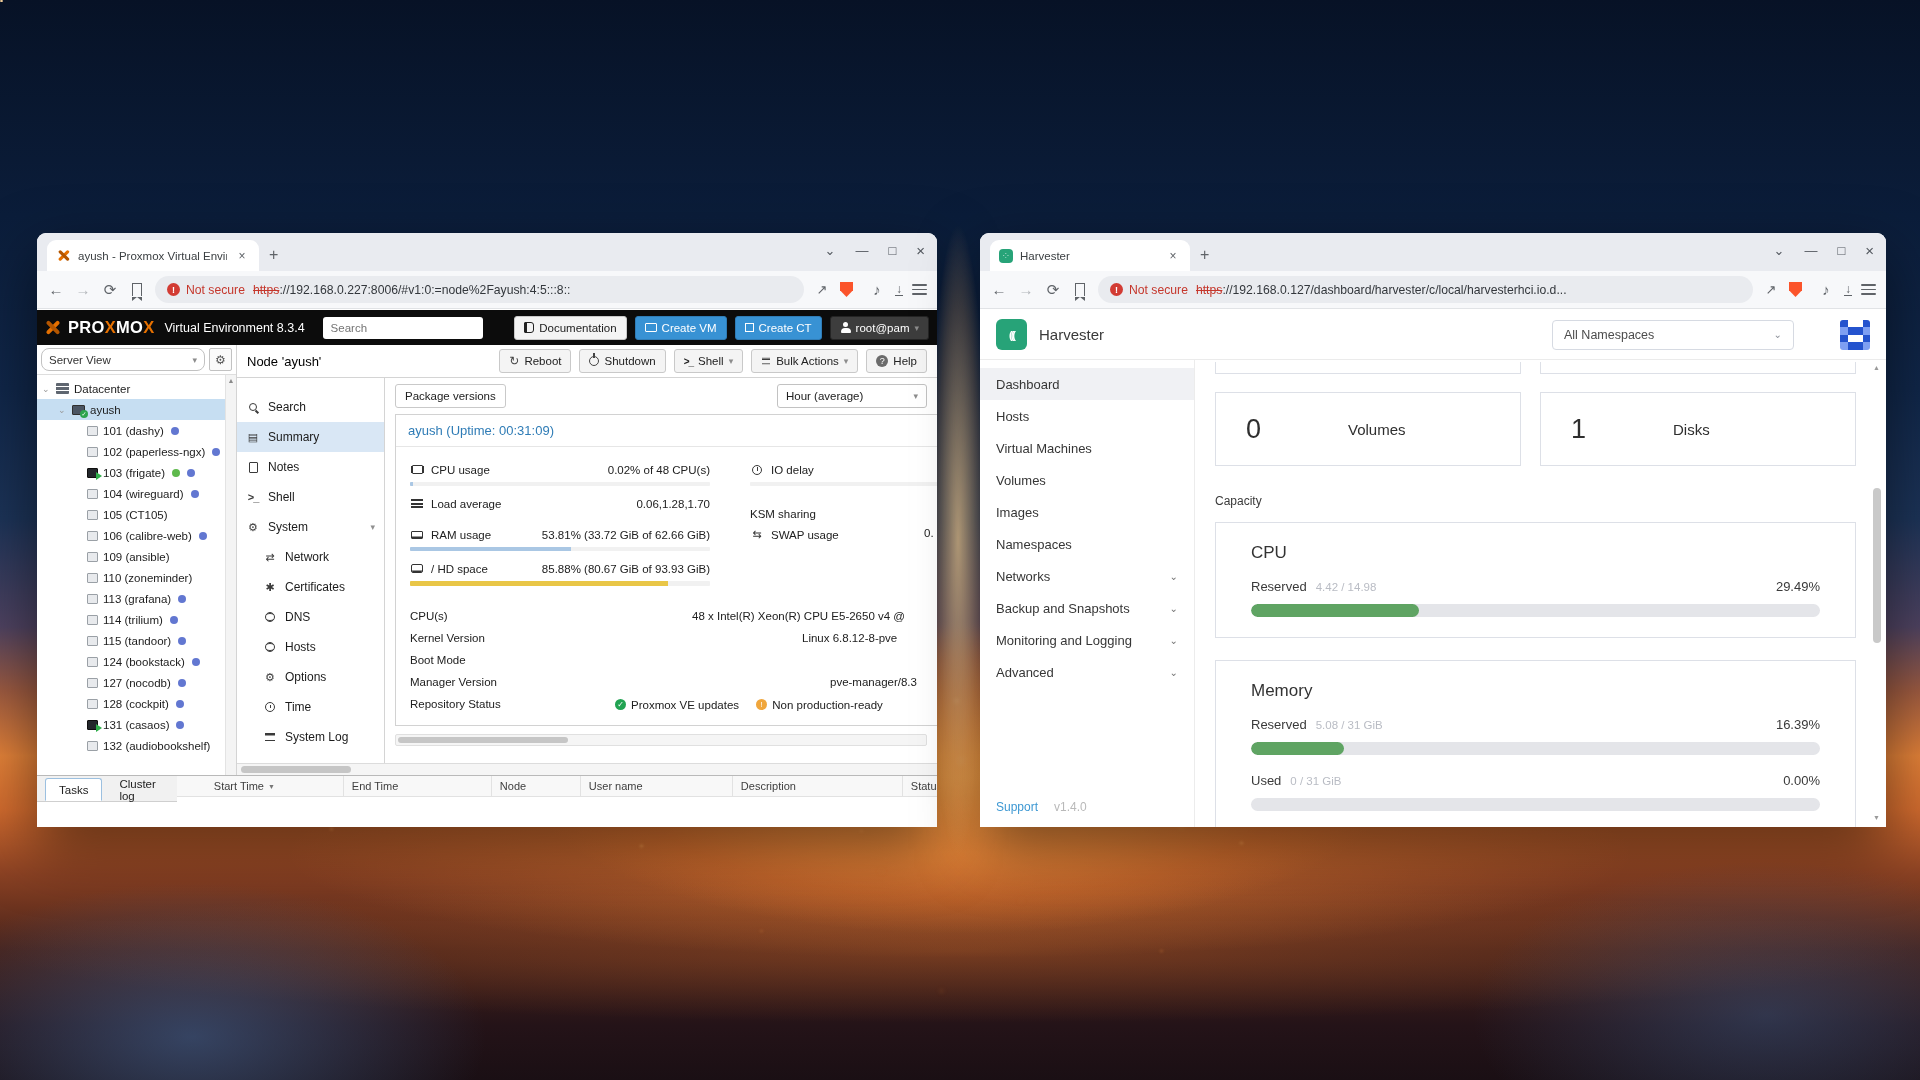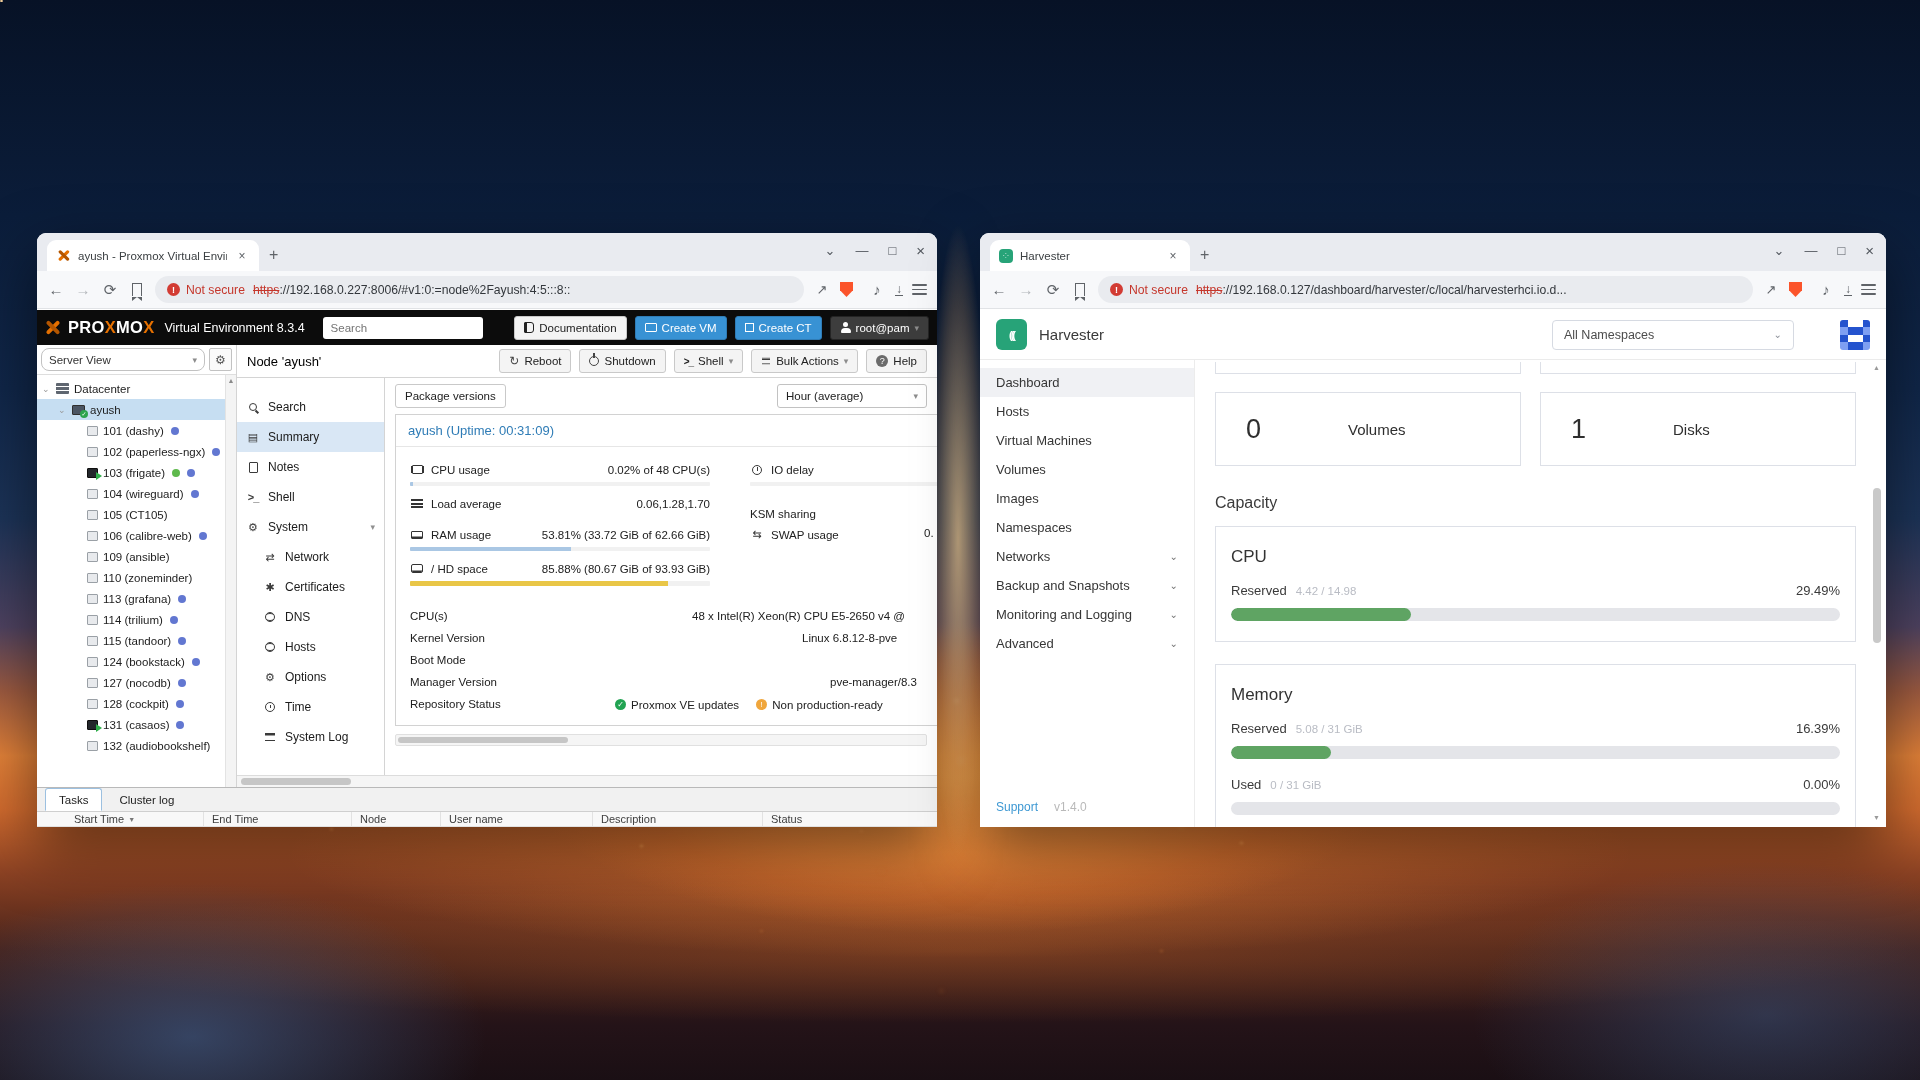--- a/index.html
+++ b/index.html
@@ -138,54 +138,54 @@
 .inforows { margin-top:12px; }
 .irow { position:relative; height:22px; display:flex; align-items:center; }
 .ival { position:absolute; white-space:nowrap; }
 .badge { display:inline-flex; align-items:center; gap:5px; margin-right:14px; white-space:nowrap; }
 .cir { width:11px; height:11px; border-radius:50%; color:#fff; font-size:8px; display:inline-flex; align-items:center; justify-content:center; flex:none; }
 .cir.ok { background:#21a352; }
 .cir.warn { background:#f0a63c; }
 .chscroll { height:12px; margin:8px 10px 0 10px; background:#f5f5f5; border:1px solid #e0e0e0; border-radius:2px; position:relative; flex:none; }
 .chscroll i, .ohscroll i { position:absolute; top:2px; bottom:2px; background:#c6c6c6; border-radius:4px; }
 .ohscroll { height:12px; background:#f5f5f5; border-top:1px solid #dcdcdc; position:relative; flex:none; }
-.tasks { height:40px; border-top:1px solid #b9b9b9; display:flex; flex-direction:column; flex:none; background:#fff; }
+.tasks { height:52px; border-top:1px solid #b9b9b9; display:flex; flex-direction:row; flex:none; background:#fff; }
 .ttabs { height:26px; background:#f1f1f1; display:flex; align-items:flex-end; gap:4px; padding:0 8px; border-bottom:1px solid #cfcfcf; }
 .ttab { height:23px; padding:0 13px; display:flex; align-items:center; font-size:11.5px; color:#222; }
 .ttab.active { background:#fff; border:1px solid #9cc0e0; border-bottom-color:#fff; border-radius:3px 3px 0 0; }
 .thead { height:21px; display:flex; background:#f8f8f8; border-bottom:1px solid #e2e2e2; font-size:11px; color:#3e3e3e;padding-left:29px; }
 .thcell { display:flex; align-items:center; gap:4px; padding:0 8px; border-right:1px solid #e2e2e2; white-space:nowrap; }
 .sorticon { font-size:7px; color:#777; }
 
 
 .hv { position:absolute; left:0; right:0; top:77px; bottom:0; display:flex; flex-direction:column; font-size:13px; color:#383838; background:#fff; }
 .hv-head { height:50px; display:flex; align-items:center; gap:12px; padding:0 16px; border-bottom:1px solid #ebebeb; flex:none; }
 .hv-logo { width:31px; height:31px; border-radius:6px; background:#27a378; color:#fff; display:flex; align-items:center; justify-content:center; font-size:11px; font-weight:bold; letter-spacing:-2px; flex:none; }
 .hv-brand { font-size:15px; color:#3a3a3a; }
 .ns-select { margin-left:auto; width:242px; height:30px; border:1px solid #d6dae2; border-radius:4px; display:flex; align-items:center; padding:0 11px; color:#4c4c4c; font-size:12.5px; flex:none; }
 .ns-select .car { margin-left:auto; color:#8b8f98; font-size:10px; }
 .avatar { width:30px; height:30px; border-radius:3px; overflow:hidden; display:grid; grid-template-columns:repeat(4,1fr); grid-template-rows:repeat(4,1fr); margin-left:34px; flex:none; }
 .avatar i.a { background:#2453ce; } .avatar i.b { background:#7e9ff2; } .avatar i.c { background:#fff; }
 .hv-body { flex:1; display:flex; min-height:0; }
 .hv-side { width:215px; border-right:1px solid #ececec; padding-top:8px; position:relative; flex:none; }
-.srow { height:29px; display:flex; align-items:center; padding:0 16px; color:#363636; font-size:13px; }
+.srow { height:29px; display:flex; align-items:center; padding:16px 16px; color:#363636; font-size:13px; }
 .srow.selected { background:#f0f1f4; }
 .srow .chev { margin-left:auto; color:#737373; font-size:10px; }
 .side-foot { position:absolute; bottom:13px; left:16px; display:flex; gap:16px; font-size:12px; align-items:baseline; }
 .side-foot .sup { color:#3d98d3; }
 .side-foot .ver { color:#b9b9b9; }
 .hv-main { flex:1; padding:2px 30px 0 20px; position:relative; overflow:hidden; }
 .fragrow { display:flex; gap:19px; margin-bottom:18px; }
 .frag { height:12px; border:1px solid #dde0e7; border-top:none; }
 .statrow { display:flex; gap:19px; }
 .stat { width:306px; height:74px; border:1px solid #dde0e7; display:flex; align-items:center; background:#fff; }
 .stat .num { font-size:27px; color:#2e2e2e; margin-left:30px; width:72px; font-weight:400; }
 .stat .lbl { font-size:15px; color:#2e2e2e; margin-left:30px; }
-.cap-title { font-size:16px; color:#3a3a3a; margin:28px 0 14px; }
-.ccard { width:641px; border:1px solid #dde0e7; padding:20px 15px; margin-bottom:22px; background:#fff; }
+.cap-title { font-size:12px; color:#3a3a3a; margin:28px 0 14px; }
+.ccard { width:641px; border:1px solid #dde0e7; padding:20px 35px; margin-bottom:22px; background:#fff; }
 .ctitle { font-size:17px; color:#333; margin-bottom:16px; }
 .crow { display:flex; align-items:baseline; gap:9px; font-size:13px; color:#3a3a3a; }
 .cdetail { color:#b9bcc4; font-size:11.5px; }
 .cpct { margin-left:auto; }
 .cbar { height:13px; border-radius:7px; background:#e4e5e9; margin-top:10px; overflow:hidden; }
 .cbar i { display:block; height:100%; background:#5fa463; border-radius:7px; }
 .usedrow { margin-top:18px; }
 .vthumb { position:absolute; right:5px; top:128px; width:8px; height:155px; background:#c9c9c9; border-radius:4px; }
 .varr { position:absolute; right:6px; color:#9a9a9a; font-size:7px; }
 </style>

